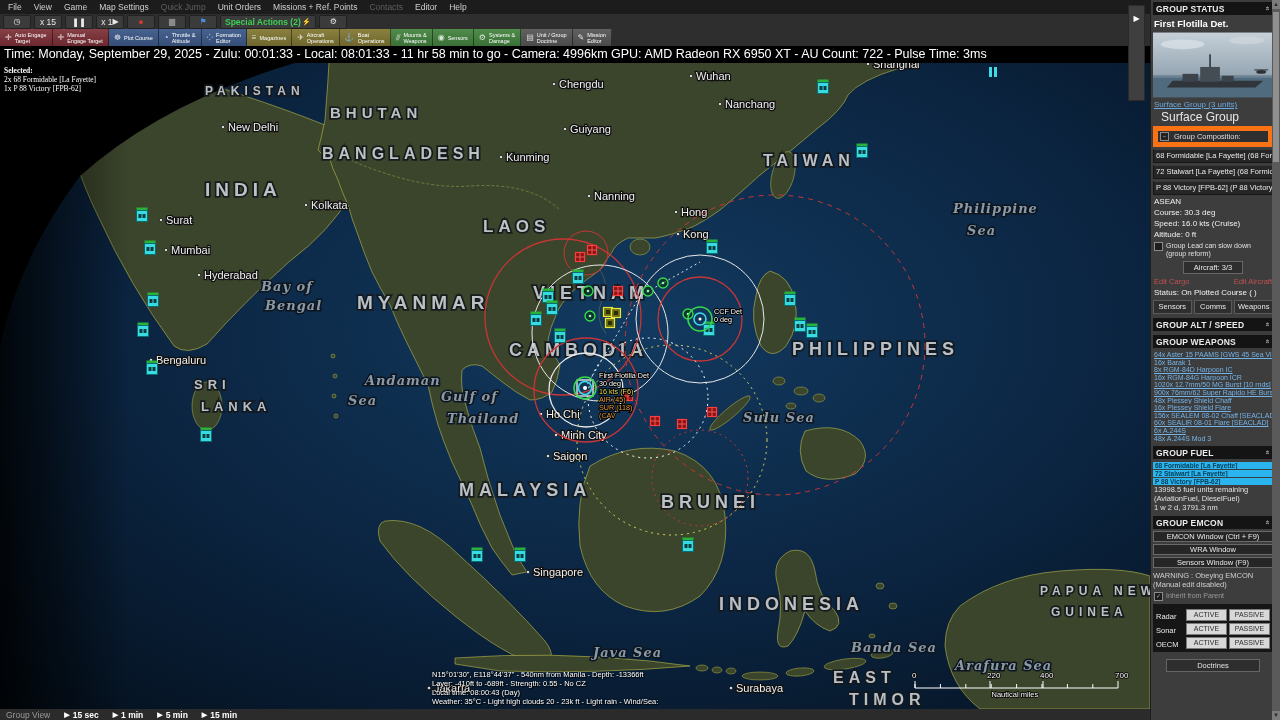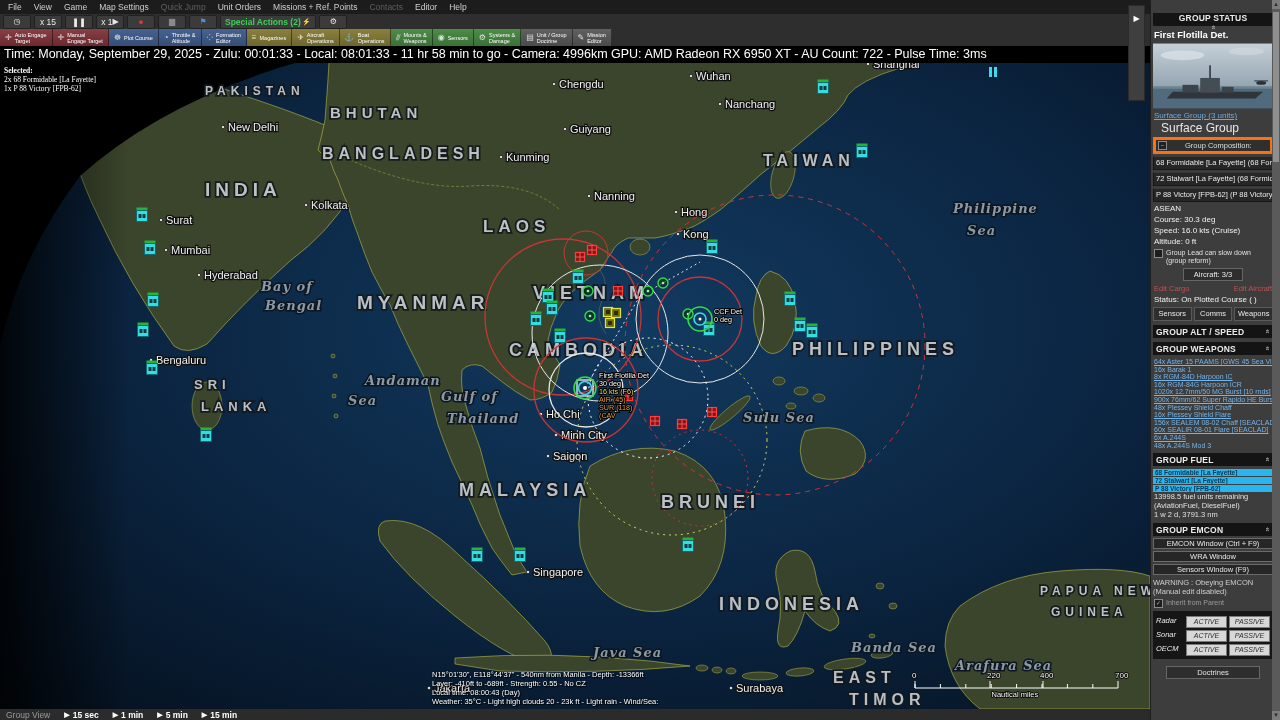--- a/index.html
+++ b/index.html
@@ -60,28 +60,28 @@
   .bottombar .gv{color:#9a9a9a;font-size:8.5px;}
   .step{display:flex;align-items:center;gap:3px;color:#fff;font-size:8.5px;font-weight:bold;}
   .step .tri{color:#fff;font-size:7px;}
 
   
   .sidebar{position:absolute;left:1150px;top:0;width:130px;height:720px;background:#3d3d3d;
            border-left:1px solid #1e1e1e;box-sizing:border-box;color:#e6e6e6;z-index:40;}
   .sb-inner{position:absolute;left:2px;top:2px;width:120px;}
   .sb-hdr{background:#141414;height:13px;display:flex;align-items:center;justify-content:space-between;
           padding:0 3px;font-size:8.5px;font-weight:bold;color:#eaeaea;letter-spacing:.2px;margin-top:4px;}
-  .sb-hdr:first-child{margin-top:11px;flex-direction:column;}
+  .sb-hdr:first-child{margin-top:0;}
   .pin{display:inline-block;transform:rotate(90deg);color:#b5b5b5;font-size:8px;}
   .gname{font-size:9.5px;font-weight:bold;color:#fff;margin:3px 1px;}
   .photo{width:120px;height:66px;display:block;}
   .sb-link{display:block;color:#6aa9e0;text-decoration:underline;font-size:8px;margin:2px 1px 0;}
   .gtype{font-size:12px;color:#e8e8e8;margin:1px 8px 2px;}
-  .comp-hdr{background:#2f2f2f;height:11px;display:flex;align-items:center;gap:18px;font-size:7.5px;
-            color:#ddd;padding:0 2px;border:3px solid #f97316;}
+  .comp-hdr{background:#2f2f2f;height:11px;display:flex;align-items:center;gap:5px;font-size:7.5px;
+            color:#ddd;padding:0 2px;border:5px solid #f97316;}
   .comp-box{width:7px;height:7px;border:1px solid #8a8a8a;background:#222;font-size:6px;line-height:6px;
             text-align:center;color:#bbb;}
   .comp-row{background:#262626;border:1px solid #171717;border-top-color:#3a3a3a;height:12px;
             line-height:12px;font-size:7.5px;color:#e8e8e8;white-space:nowrap;overflow:hidden;
             margin-top:2px;padding-left:2px;}
   .info{font-size:8px;color:#f0f0f0;margin:2px 1px 0;white-space:nowrap;overflow:hidden;}
   .cbrow{display:flex;align-items:flex-start;gap:3px;margin:3px 1px 0;font-size:7px;line-height:8px;color:#e0e0e0;}
   .cb{width:7px;height:7px;border:1px solid #8a8a8a;background:#1d1d1d;flex:none;font-size:6px;
       line-height:7px;text-align:center;color:#aaa;}
   .minibtn{display:block;margin:3px auto 0;width:58px;height:11px;background:#2e2e2e;border:1px solid #666;
@@ -95,21 +95,21 @@
   .wlist a{display:block;color:#74b3e8;text-decoration:underline;font-size:7px;line-height:7.6px;
            white-space:nowrap;overflow:hidden;}
   .fuelbar{height:7px;background:#2ab5ef;margin-top:1px;color:#053a55;font-size:6.5px;font-weight:bold;
            line-height:7px;padding-left:2px;white-space:nowrap;overflow:hidden;}
   .fline{font-size:7.5px;color:#e0e0e0;line-height:9px;margin-left:1px;white-space:nowrap;overflow:hidden;}
   .embtn{display:block;width:100%;height:11px;background:#262626;border:1px solid #6a6a6a;color:#e8e8e8;
          font-size:7.5px;line-height:9px;text-align:center;margin-top:2px;box-sizing:border-box;}
   .warn{font-size:7.5px;color:#cfcfcf;line-height:9px;margin-top:3px;}
   .inherit{color:#9a9a9a;}
   .empanel{background:#161616;padding:3px;margin-top:3px;}
-  .emrow{display:flex;align-items:flex-start;gap:2px;margin-top:2px;font-style:italic;}
+  .emrow{display:flex;align-items:flex-end;gap:2px;margin-top:2px;}
   .emrow .lbl{width:28px;font-size:7.5px;color:#e8e8e8;}
   .apbtn{flex:1;height:10px;background:#d8d8d8;border:1px solid #7a7a7a;color:#2b2b2b;font-size:7px;
          line-height:10px;text-align:center;}
   .doctr{display:block;margin:7px auto 0;width:92px;height:11px;background:#2e2e2e;border:1px solid #666;
          color:#e0e0e0;font-size:7.5px;line-height:11px;text-align:center;}
   .sb-scroll{position:absolute;right:0;top:0;width:8px;height:720px;background:#5a5a5a;}
   .sb-thumb{position:absolute;left:1px;top:12px;width:6px;height:150px;background:#8f8f8f;}
   .sb-arrow{position:absolute;left:0;width:8px;height:9px;color:#2a2a2a;font-size:6px;line-height:9px;
             text-align:center;background:#7c7c7c;}
 </style>

